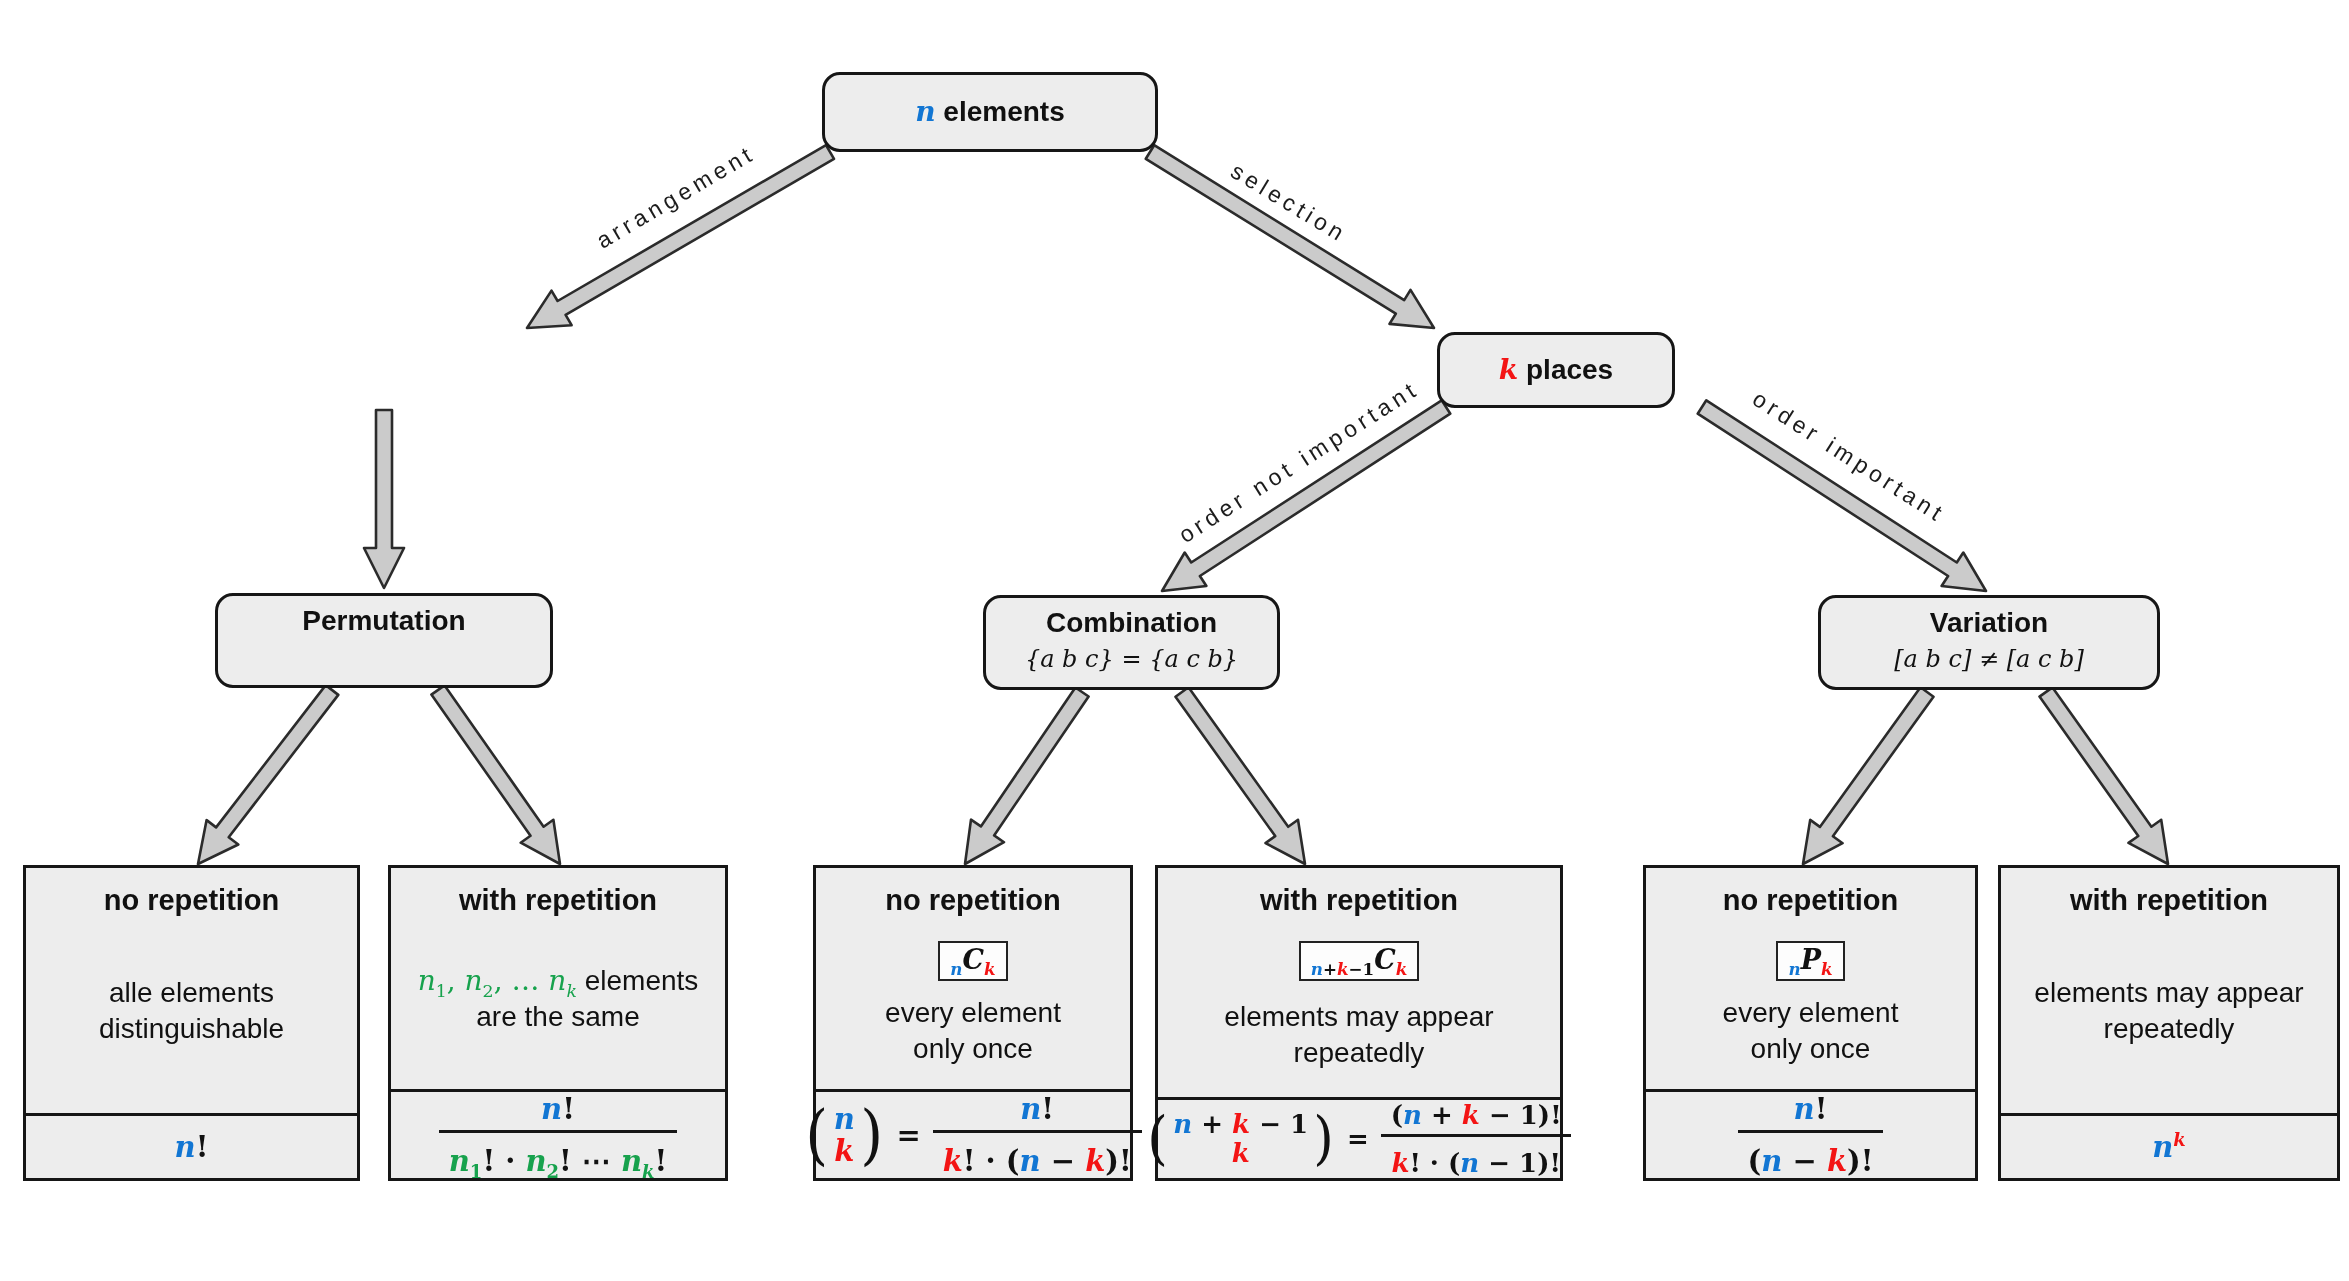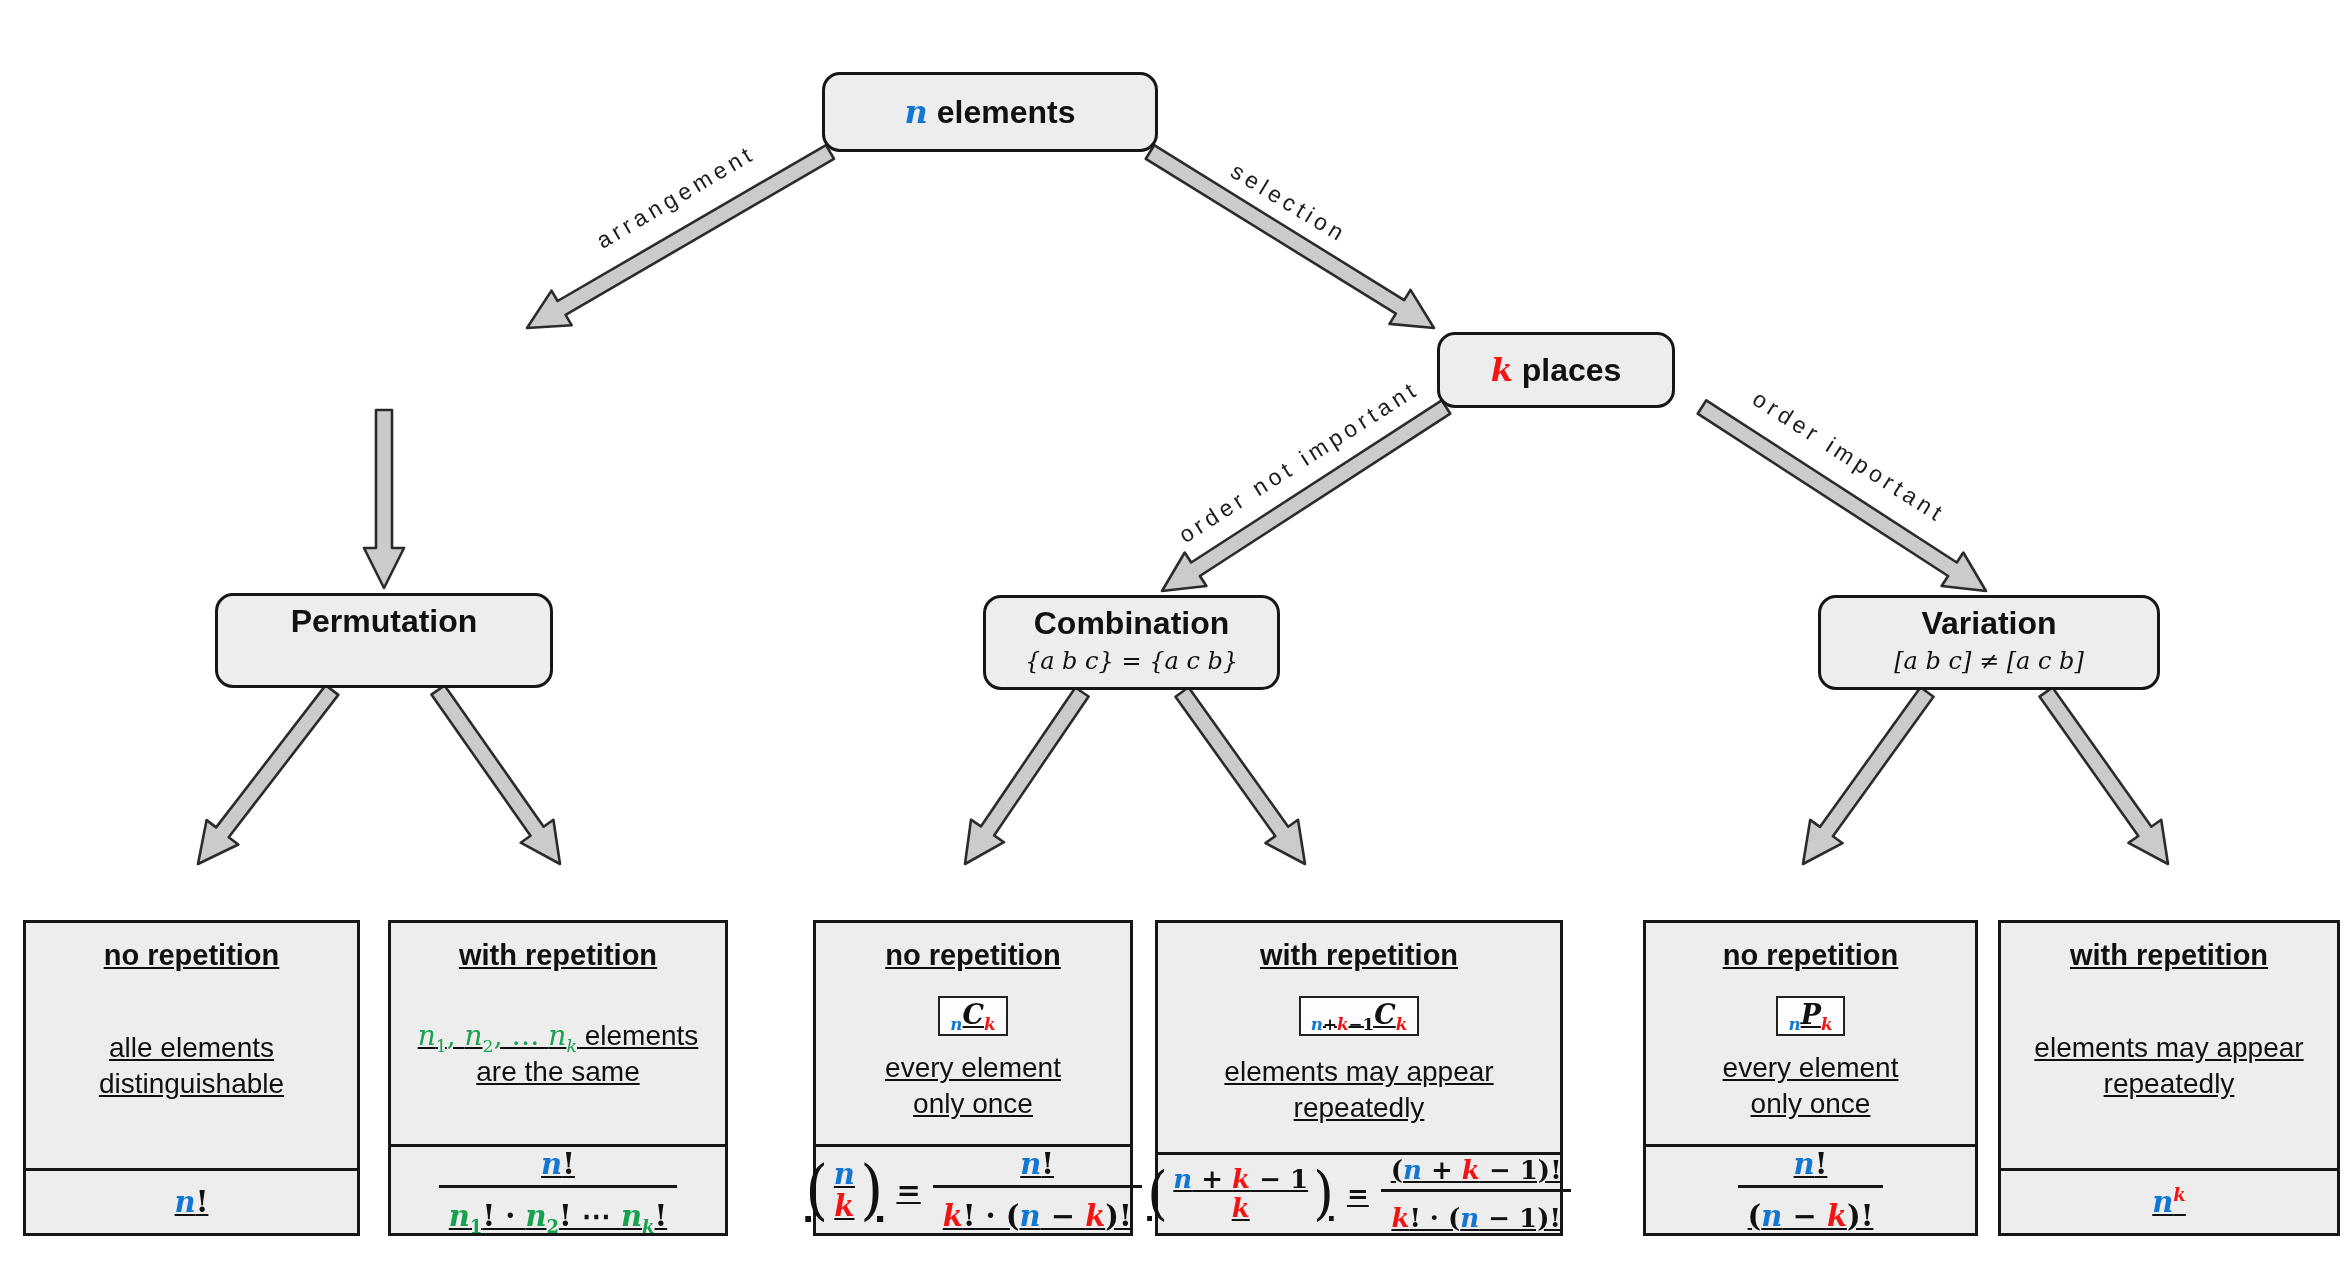--- a/index.html
+++ b/index.html
@@ -3,29 +3,29 @@
 <meta charset="utf-8">
 <style>
   html,body{margin:0;padding:0;background:#fff;}
   #canvas{position:relative;width:2349px;height:1281px;background:#ffffff;overflow:hidden;
           font-family:"Liberation Sans",sans-serif;color:#111;}
   #arrow-layer{position:absolute;left:0;top:0;width:2349px;height:1281px;}
 
   
   .node{position:absolute;background:var(--box-fill);border:3.5px solid #161616;border-radius:18px;
         box-sizing:border-box;display:flex;flex-direction:column;align-items:center;justify-content:center;}
-  .node-title{font-weight:700;font-size:32px;line-height:1.15;white-space:nowrap;}
+  .node-title{font-weight:700;font-size:28px;line-height:1.15;white-space:nowrap;}
   .node-math{font-family:"DejaVu Serif",serif;font-style:italic;font-size:24px;height:38px;line-height:38px;white-space:nowrap;}
 
   
   .edge-label{position:absolute;font-size:23px;letter-spacing:4.5px;color:#1c1c1c;white-space:nowrap;}
 
   
-  .leaf{position:absolute;top:920px;height:316px;background:var(--box-fill);border:3.5px solid #161616;
-        box-sizing:border-box;display:flex;flex-direction:column;text-decoration:underline;}
+  .leaf{position:absolute;top:865px;height:316px;background:var(--box-fill);border:3.5px solid #161616;
+        box-sizing:border-box;display:flex;flex-direction:column;}
   .leaf-top{height:245px;display:flex;flex-direction:column;align-items:center;box-sizing:border-box;padding-top:16px;}
   .leaf-title{font-weight:700;font-size:29px;white-space:nowrap;}
   .badge{margin-top:24px;border:2px solid #222;background:#fdfdfd;padding:1px 10px 3px;
          font-family:"DejaVu Serif",serif;font-weight:700;font-size:27px;line-height:1.2;}
   .leaf-body{flex:1;display:flex;flex-direction:column;justify-content:center;font-size:28px;line-height:1.28;
              text-align:center;padding-bottom:8px;white-space:nowrap;}
   .leaf-formula{flex:1;border-top:3.5px solid #161616;display:flex;align-items:center;justify-content:center;
                 font-family:"DejaVu Serif",serif;font-weight:700;font-size:29px;white-space:nowrap;}
   .leaf-formula.tight{font-size:26px;}
 

